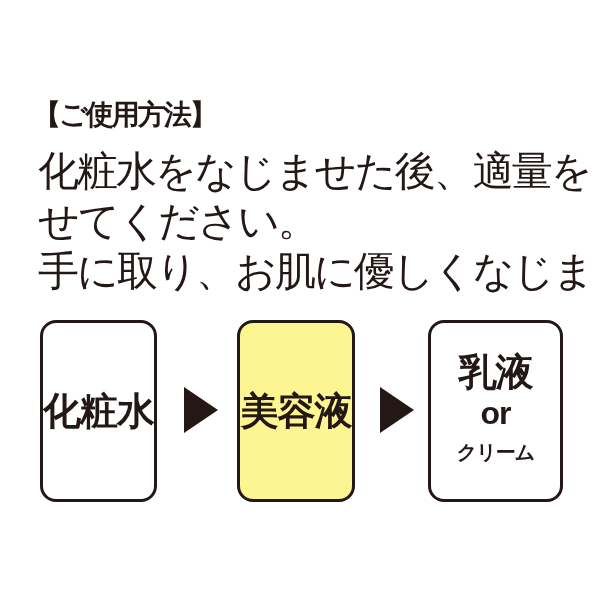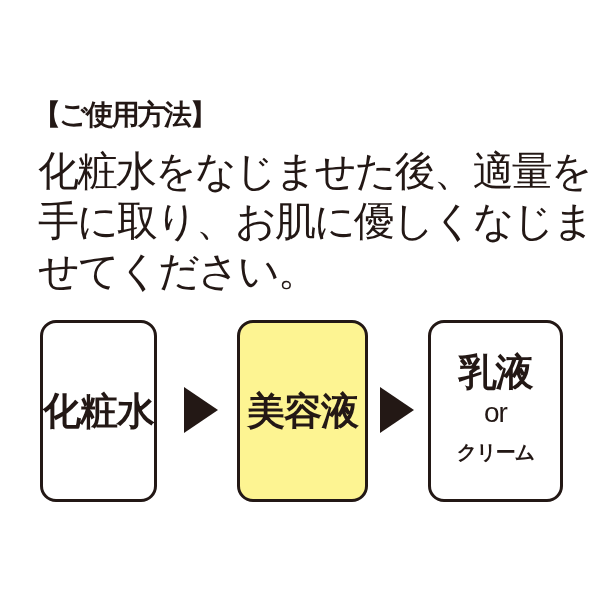--- a/index.html
+++ b/index.html
@@ -54,59 +54,59 @@
     box-sizing: border-box;
     display: flex;
     flex-direction: column;
     align-items: center;
     justify-content: center;
   }
   .step-box.highlighted {
     background: #fdf492;
   }
   .step-1 { left: 40px;  width: 117px; }
-  .step-2 { left: 237px; width: 131px; text-align: center; }
+  .step-2 { left: 237px; width: 118px; text-align: center; }
   .step-3 { left: 428px; width: 135px; }
   .step-label {
     font-size: 38px;
     font-weight: 600;
     letter-spacing: -1px;
     line-height: 44px;
     white-space: nowrap;
   }
   .step-label.small {
     font-size: 20px;
     line-height: 40px;
   }
   .step-label.latin {
-    font-size: 28px;
+    font-size: 32px;
     line-height: 38px;
-    font-weight: 400;
+    font-weight: 700;
   }
   .arrow-right {
     position: absolute;
     top: 67px;
     width: 0;
     height: 0;
     border-top: 23px solid transparent;
     border-bottom: 23px solid transparent;
     border-left: 34px solid #231815;
   }
   .arrow-1 { left: 184px; }
   .arrow-2 { left: 380px; }
 </style>
 </head>
 <body>
 
 <div class="title">【ご使用方法】</div>
 
 <div class="instructions">
   <div class="line">化粧水をなじませた後、適量を</div>
+  <div class="line">せてください。</div>
   <div class="line">手に取り、お肌に優しくなじま</div>
-  <div class="line">せてください。</div>
 </div>
 
 <div class="flow">
 
   <div class="step-box step-1">
     <span class="step-label">化粧水</span>
   </div>
 
   <div class="arrow-right arrow-1"></div>
 

